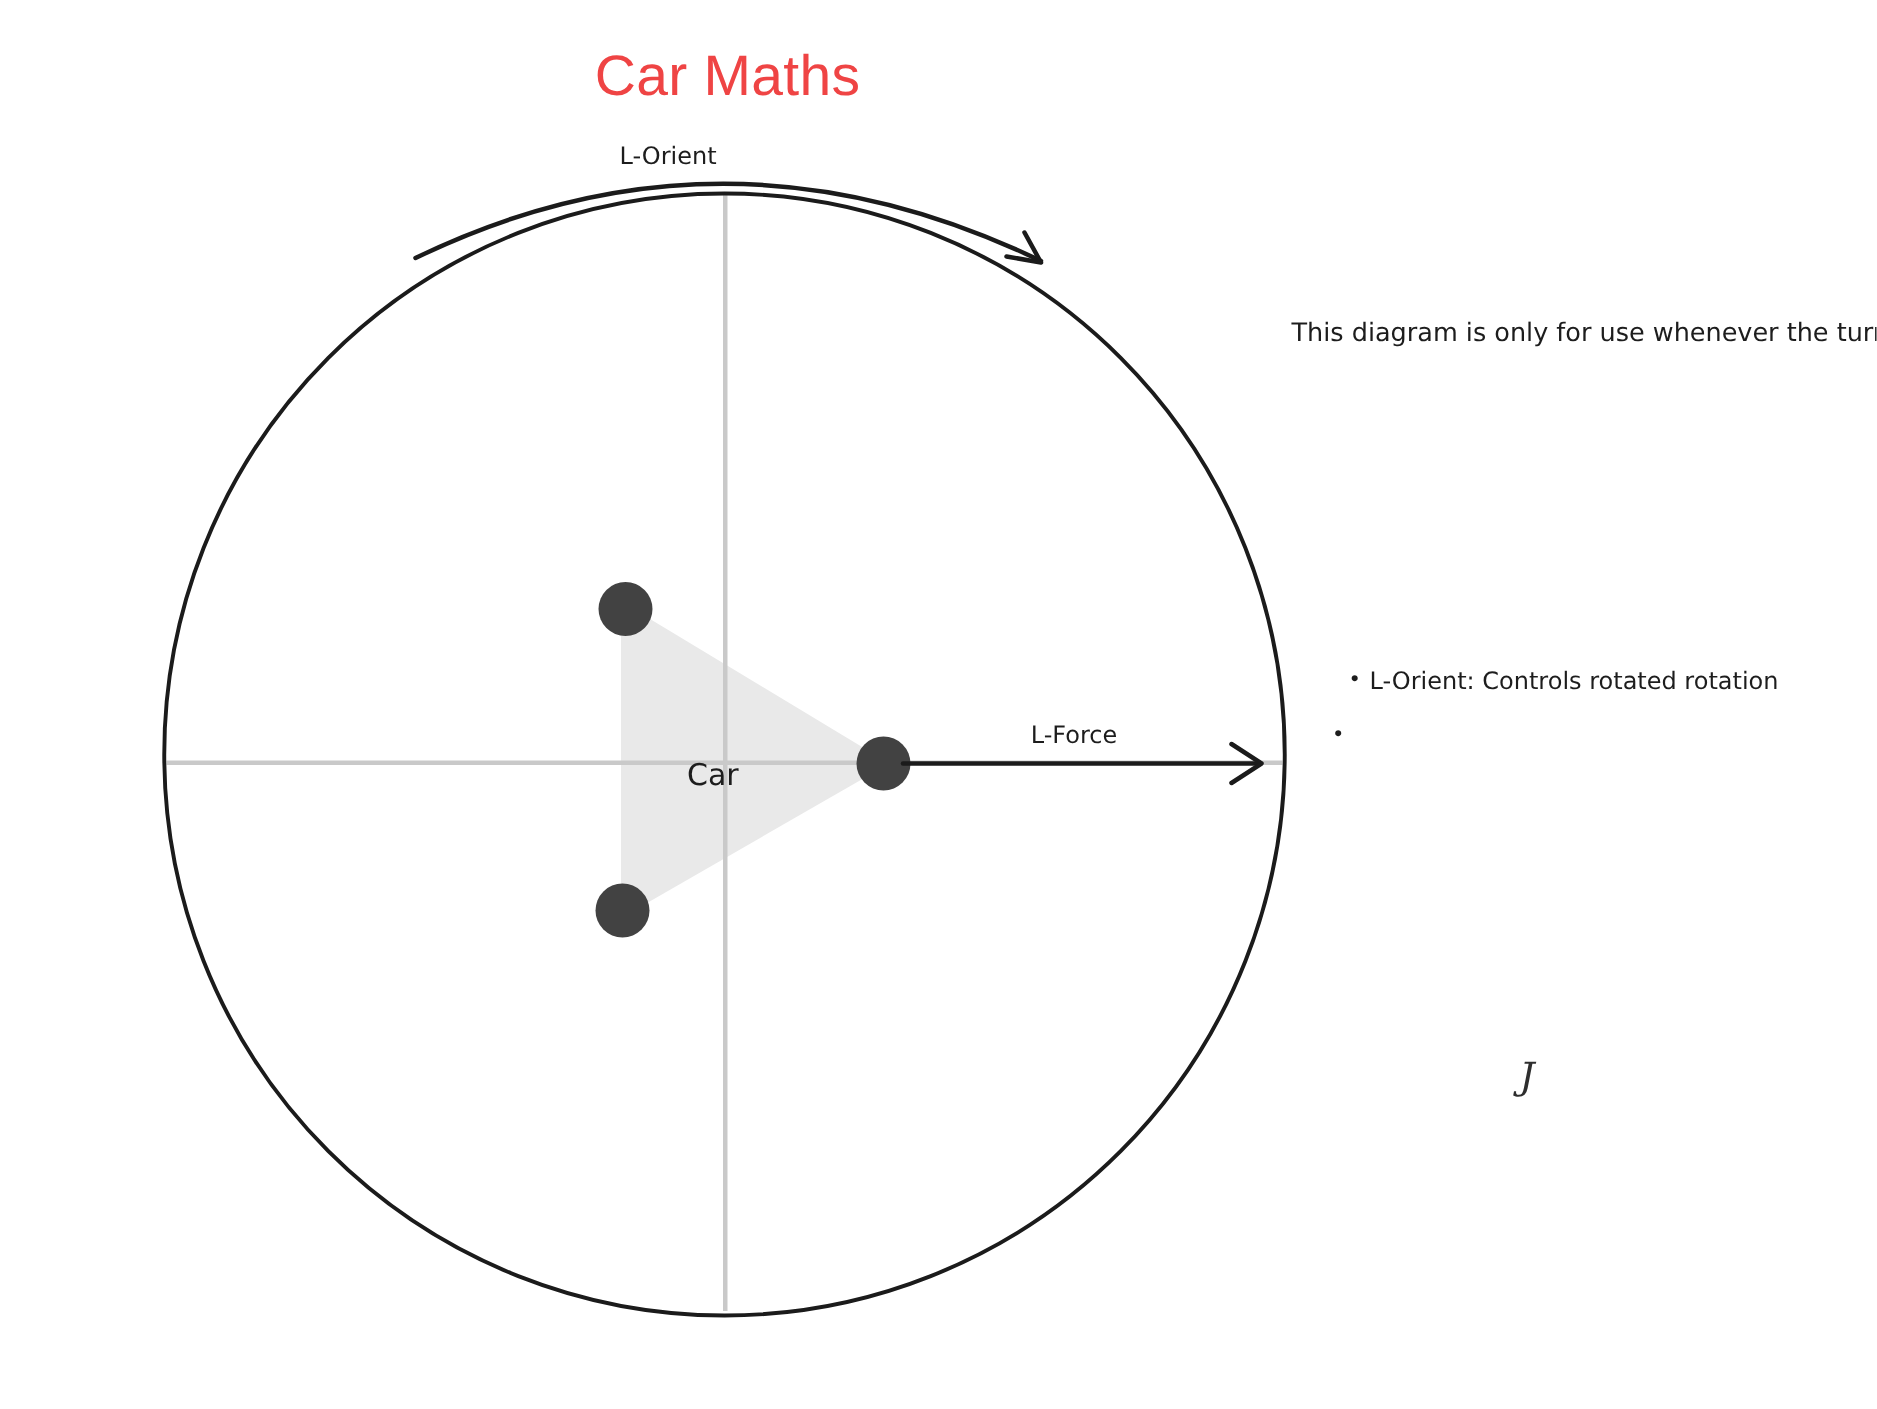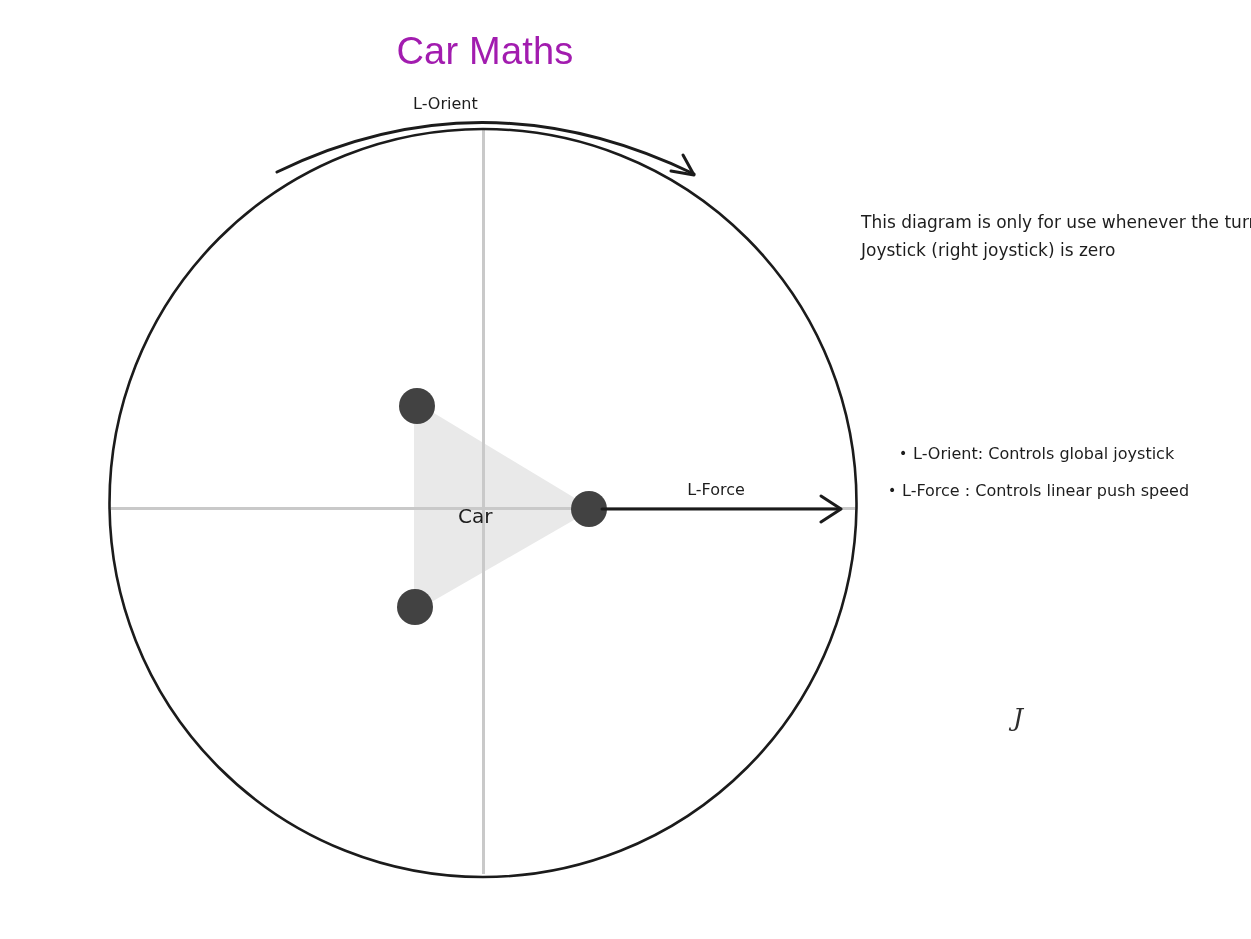--- a/index.html
+++ b/index.html
@@ -26,21 +26,21 @@
   .abs { position: absolute; }
   .title {
     left: 385px;
     top: 30px;
     width: 200px;
     margin: 0;
     text-align: center;
     font-size: 38px;
     font-weight: 500;
     letter-spacing: 0.2px;
-    color: #a21caf;
+    color: #ef4444;
     font-family: "Liberation Sans", sans-serif;
     white-space: nowrap;
   }
   .hand {
     font-family: "DejaVu Sans", sans-serif;
     color: #1d1d1d;
   }
   .label-l-orient {
     left: 413px;
     top: 94px;
@@ -132,30 +132,28 @@
   </svg>
 
   <div class="abs hand label-l-orient">L-Orient</div>
 
   <div class="abs hand label-car">Car</div>
 
   <div class="abs hand label-l-force">L-Force</div>
 
   <div class="abs hand note">
     <span class="line">This diagram is only for use whenever the turn</span>
-    <span class="line">Joystick (right joystick) is zero</span>
   </div>
 
   <div class="abs hand bullets">
     <div class="bullet-item indented">
       <span class="marker">•</span>
-      <span class="line">L-Orient: Controls global joystick</span>
+      <span class="line">L-Orient: Controls rotated rotation</span>
 
     </div>
     <div class="bullet-item">
       <span class="marker">•</span>
-      <span class="line">L-Force : Controls linear push speed</span>
     </div>
   </div>
 
   <div class="abs stray-mark">J</div>
 
 </div>
 
 </body></html>

